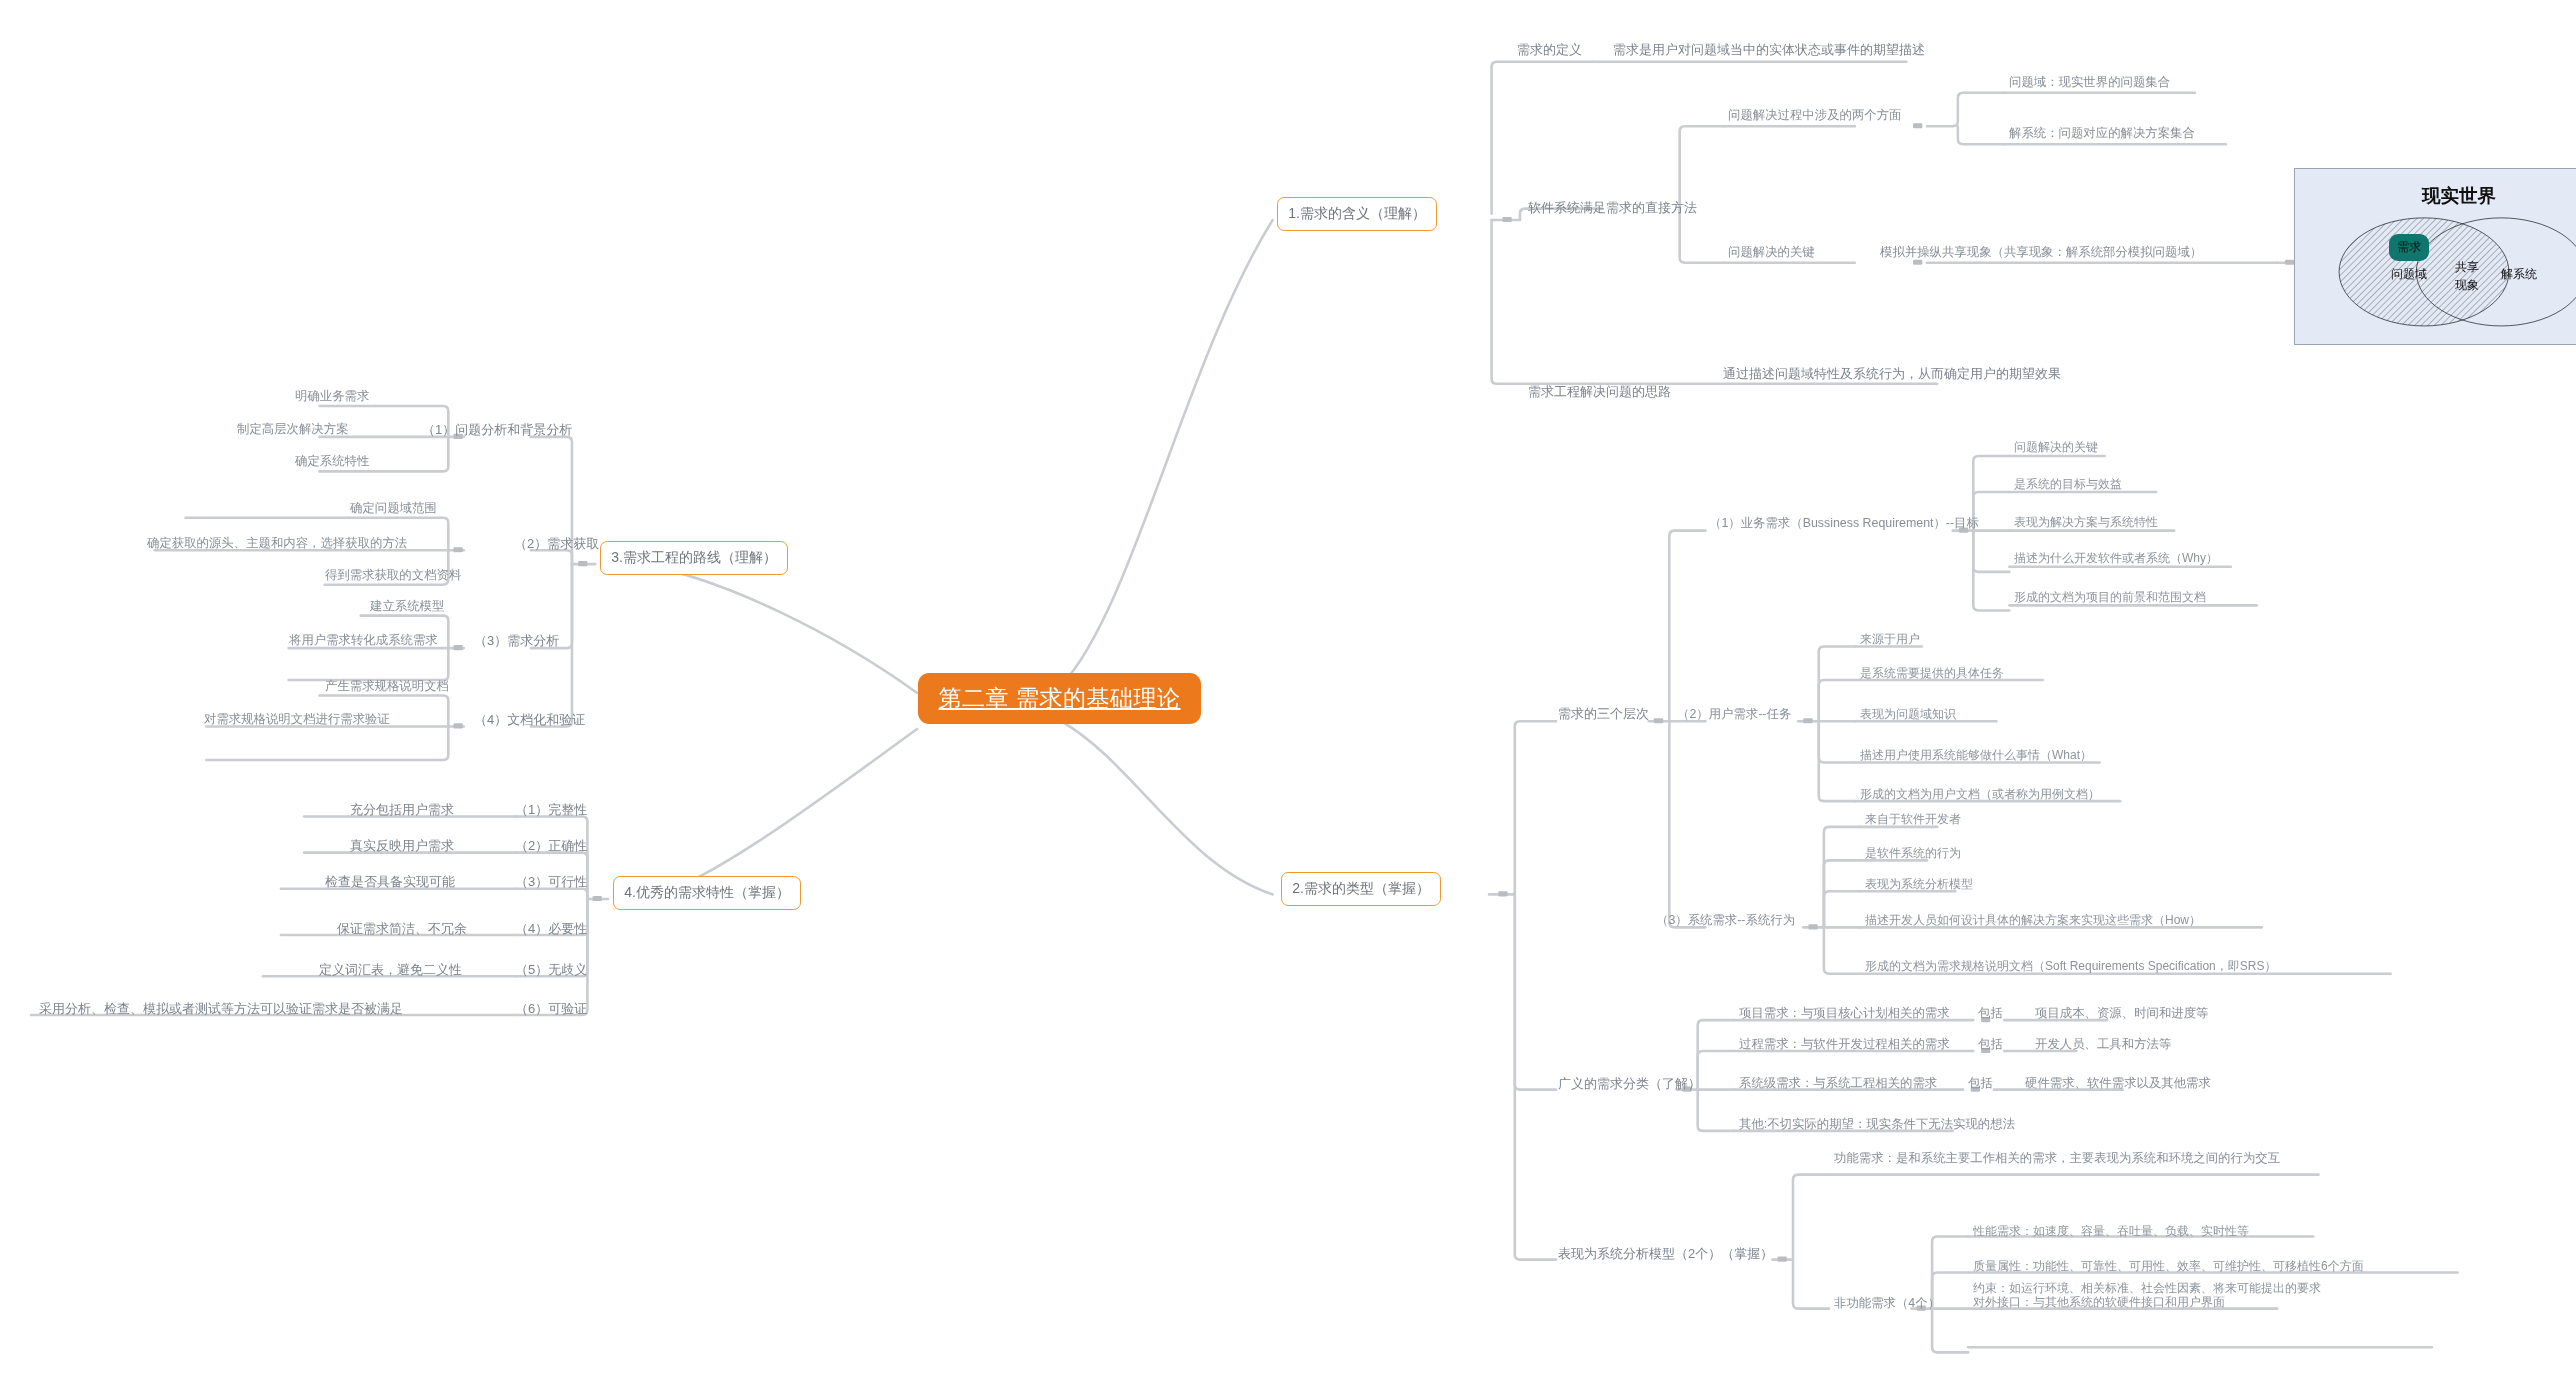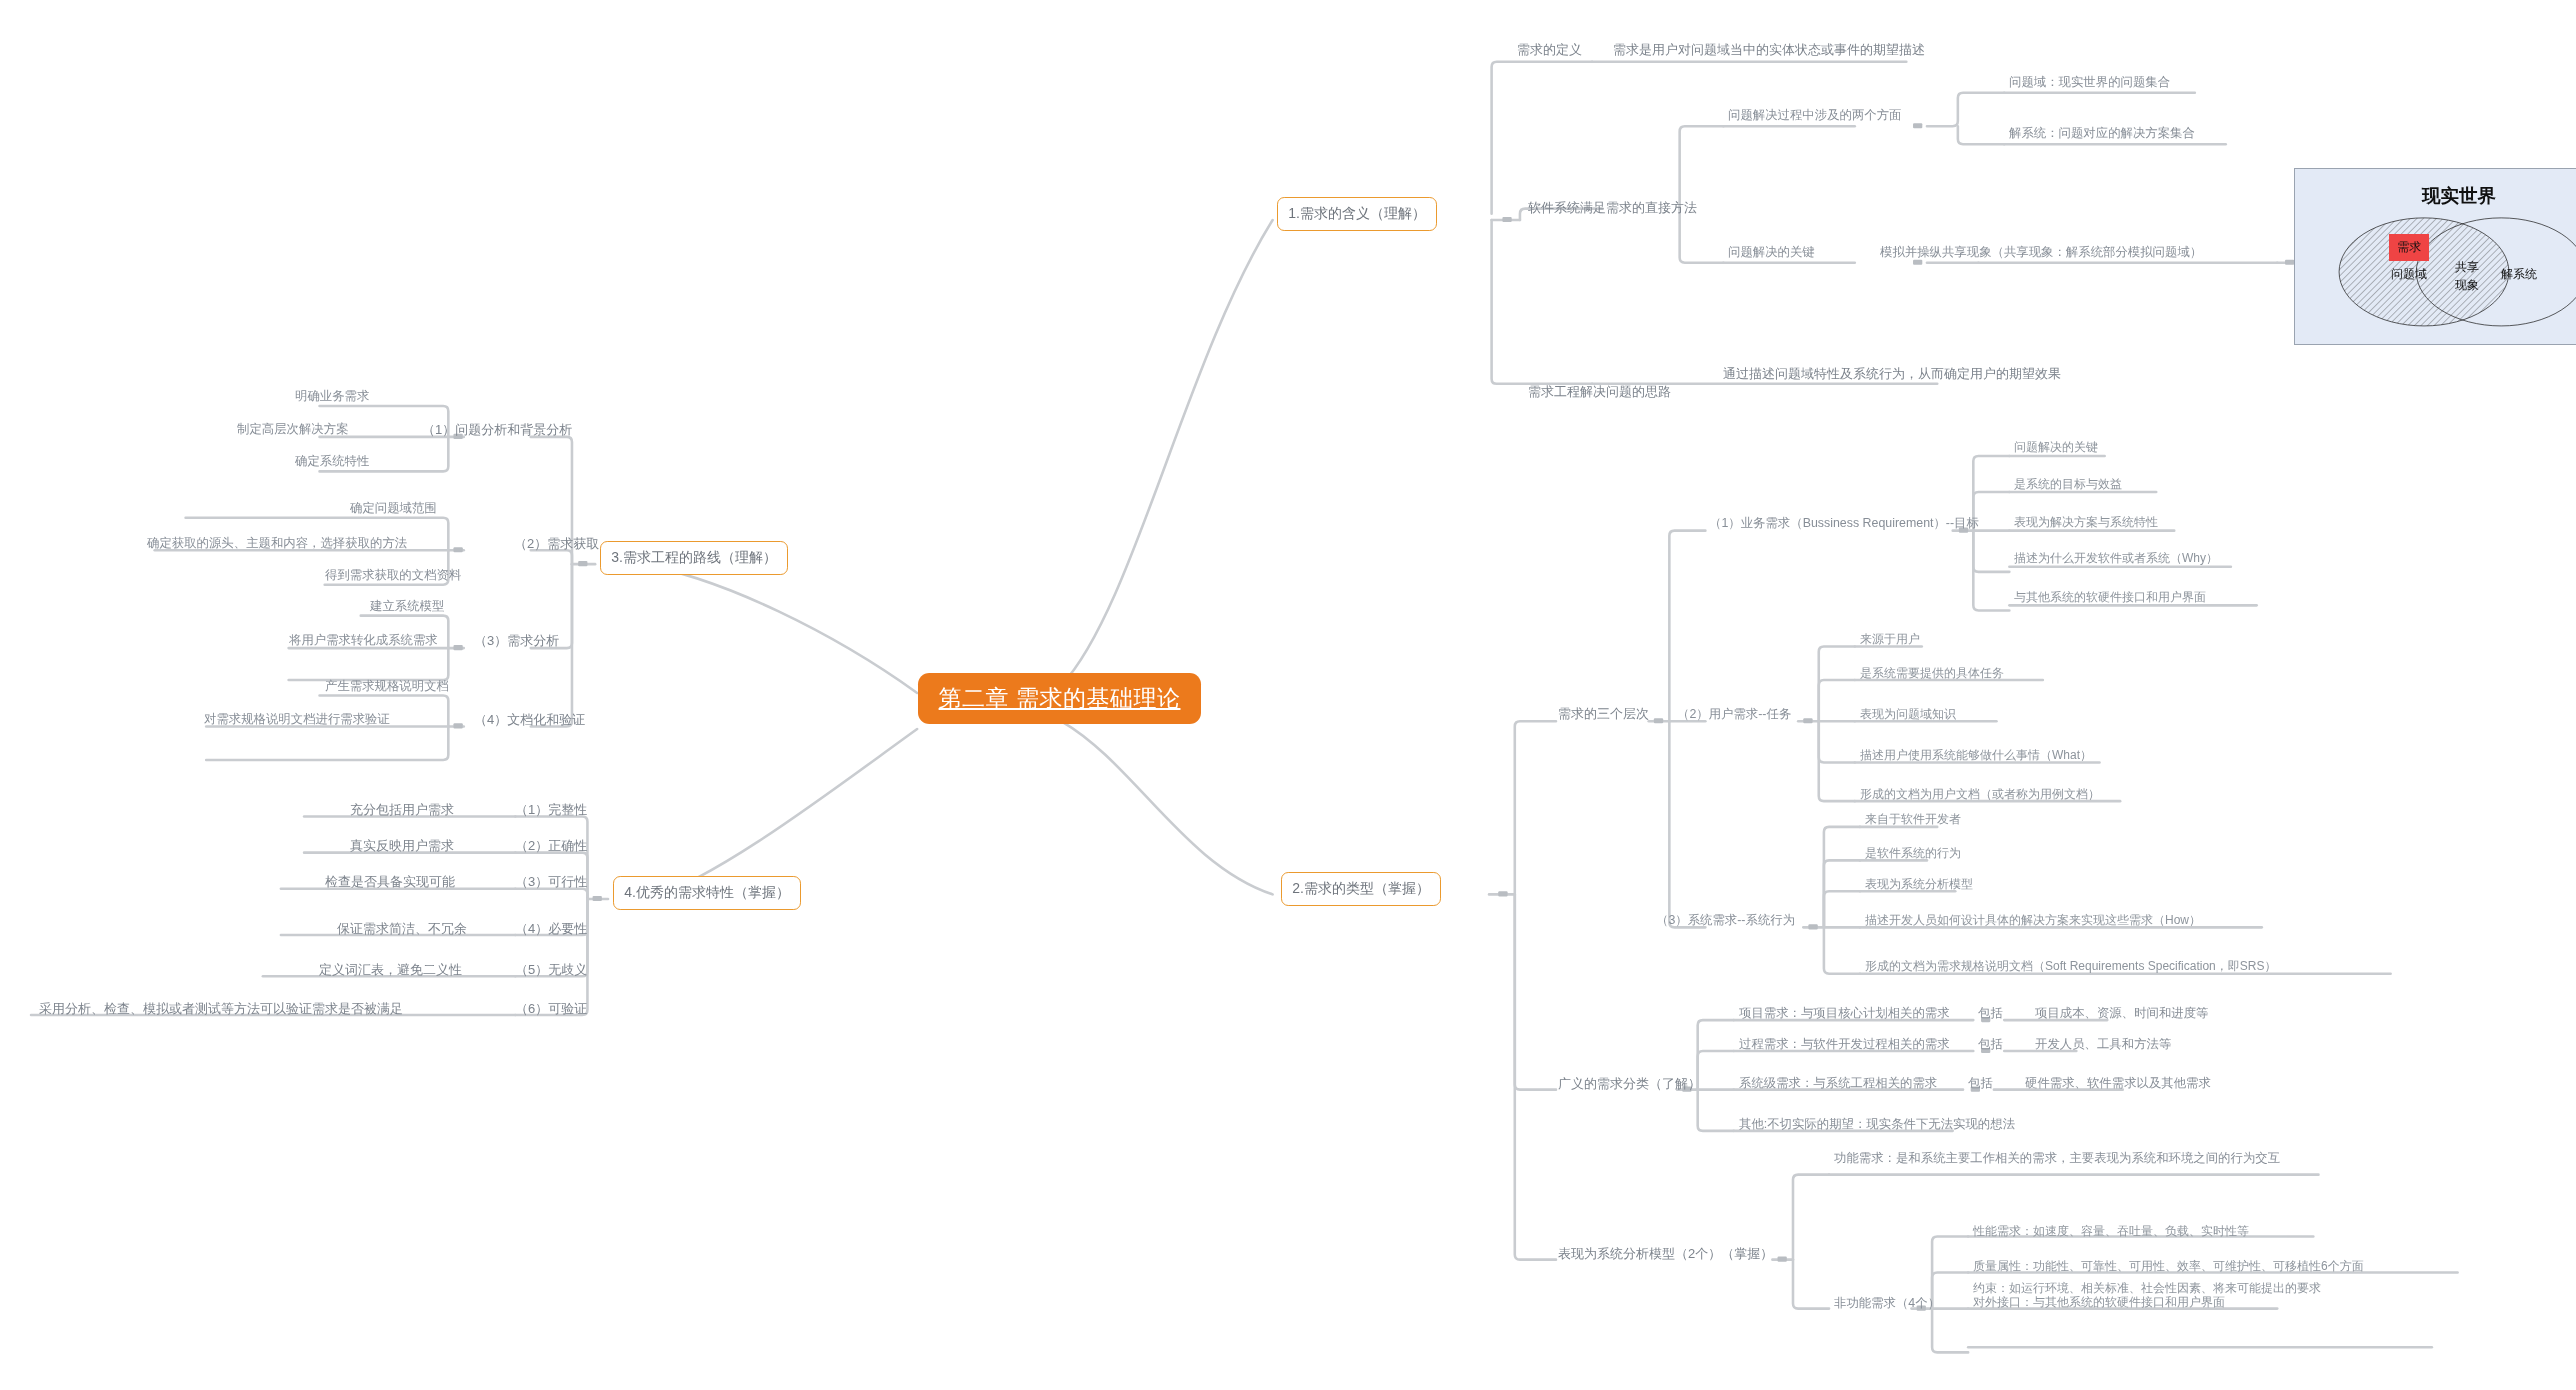--- a/index.html
+++ b/index.html
@@ -65,22 +65,23 @@
     top:14.4px;
   }
   .venn-lbl{
     position:absolute;
     font-family:"Liberation Serif","DejaVu Serif",serif;
     color:#111111;
     font-size:12px;
     white-space:nowrap;
   }
   .venn-lbl.boxed{
-    background:#ef4444;
+    background:#0f766e;
     padding:5.2px 8.2px;
+    border-radius:9px;
   }
 </style>
 </head>
 <body>
 
 <div id="canvas">
 
   <svg id="wires" viewBox="0 0 5250 2698">
     <g fill="none" stroke="#c9ccd0" stroke-width="5" stroke-linecap="round">
 
@@ -295,21 +296,21 @@
 
   <div class="node lvl1" style="left:1281px;top:872px;">2.需求的类型（掌握）</div>
 
   <div class="node lvl2" style="left:1558px;top:706px;">需求的三个层次</div>
 
   <div class="node lvl3" style="left:1709px;top:516px;">（1）业务需求（Bussiness Requirement）--目标</div>
   <div class="node lvl4" style="left:2014px;top:440px;">问题解决的关键</div>
   <div class="node lvl4" style="left:2014px;top:477px;">是系统的目标与效益</div>
   <div class="node lvl4" style="left:2014px;top:515px;">表现为解决方案与系统特性</div>
   <div class="node lvl4" style="left:2014px;top:551px;">描述为什么开发软件或者系统（Why）</div>
-  <div class="node lvl4" style="left:2014px;top:590px;">与其他系统的软硬件接口和用户界面</div>
+  <div class="node lvl4" style="left:2014px;top:590px;">形成的文档为项目的前景和范围文档</div>
 
   <div class="node lvl3" style="left:1677px;top:707px;">（2）用户需求--任务</div>
   <div class="node lvl4" style="left:1860px;top:632px;">来源于用户</div>
   <div class="node lvl4" style="left:1860px;top:666px;">是系统需要提供的具体任务</div>
   <div class="node lvl4" style="left:1860px;top:707px;">表现为问题域知识</div>
   <div class="node lvl4" style="left:1860px;top:748px;">描述用户使用系统能够做什么事情（What）</div>
   <div class="node lvl4" style="left:1860px;top:787px;">形成的文档为用户文档（或者称为用例文档）</div>
 
   <div class="node lvl3" style="left:1656px;top:913px;">（3）系统需求--系统行为</div>
   <div class="node lvl4" style="left:1865px;top:812px;">来自于软件开发者</div>

